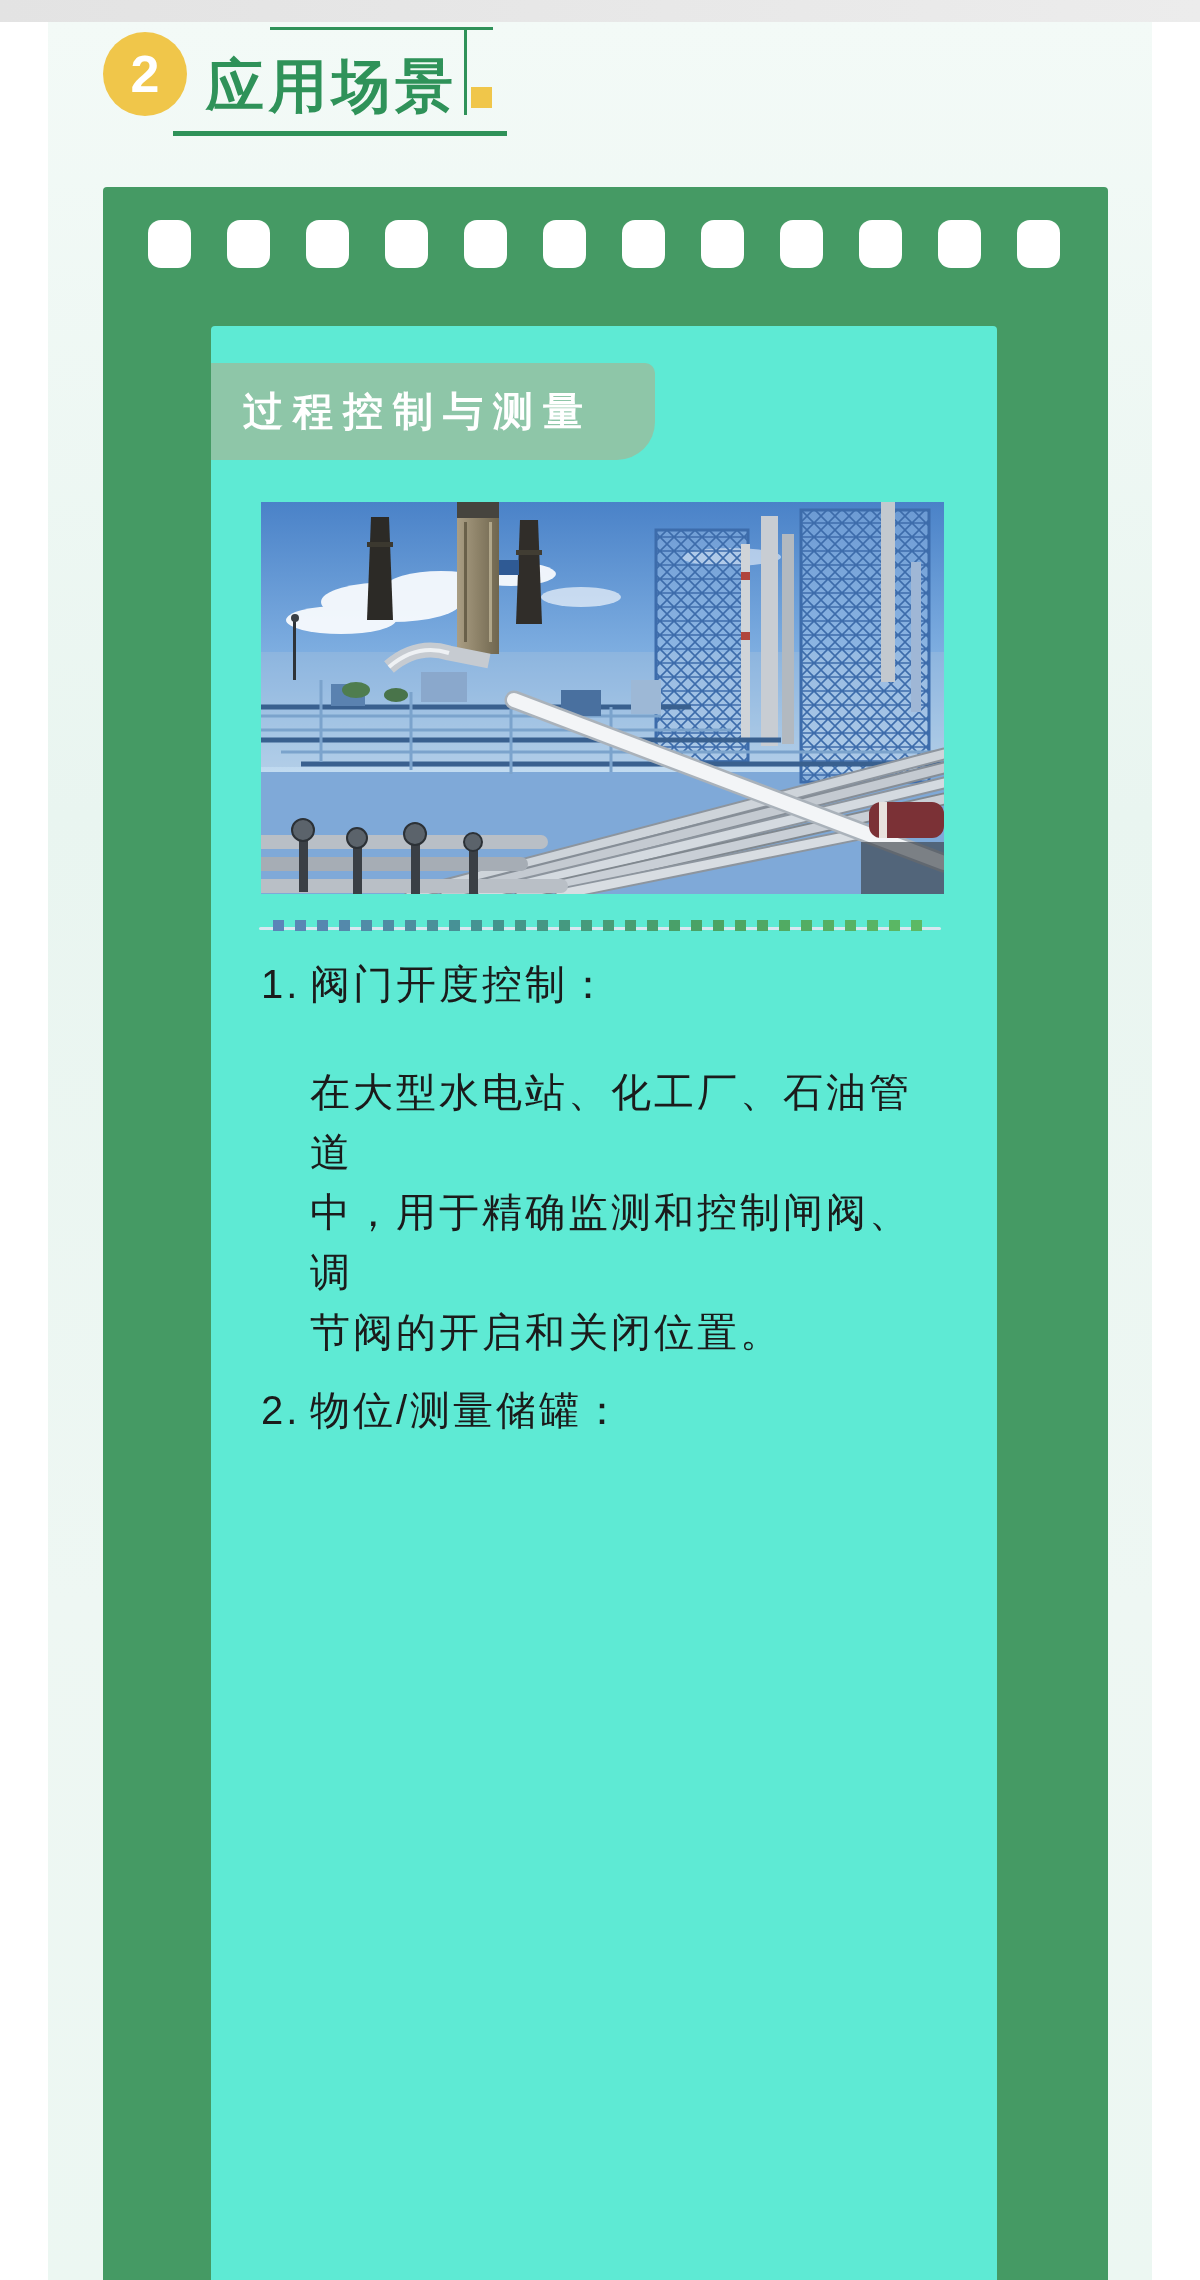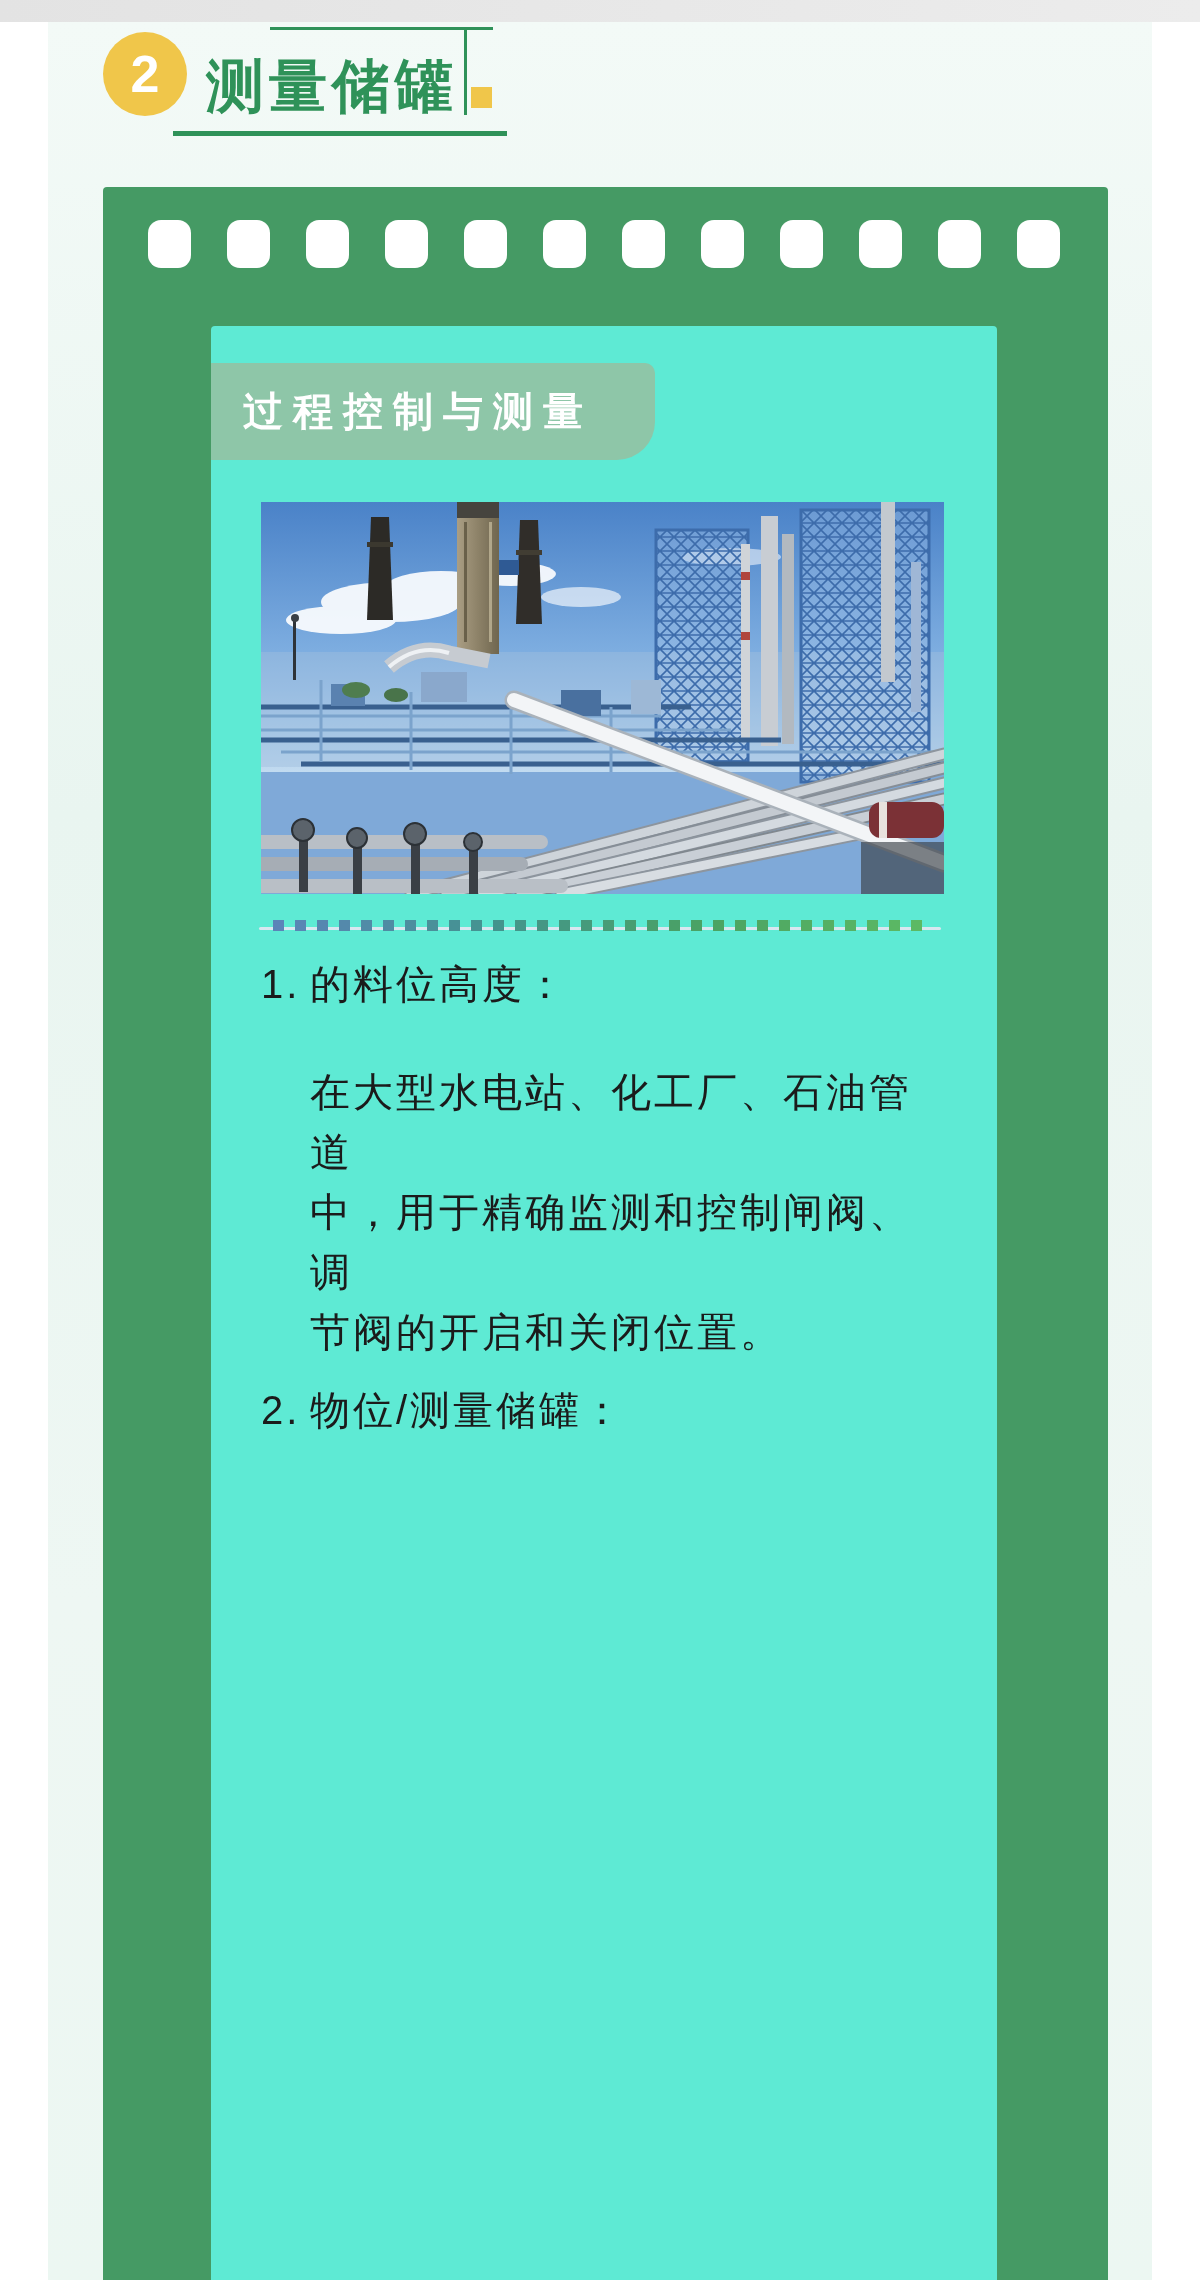--- a/index.html
+++ b/index.html
@@ -51,21 +51,21 @@
 <body>
 
 <div class="top-bar"></div>
 <div class="page-bg"></div>
 
 <div class="hdr-line-top"></div>
 <div class="hdr-line-vert"></div>
 <div class="hdr-square"></div>
 <div class="hdr-underline"></div>
 <div class="hdr-circle">2</div>
-<div class="hdr-title">测量储罐</div>
+<div class="hdr-title">应用场景</div>
 
 <div class="green-card">
   <div class="pill-row">
     <div class="pill"></div>
     <div class="pill"></div>
     <div class="pill"></div>
     <div class="pill"></div>
     <div class="pill"></div>
     <div class="pill"></div>
     <div class="pill"></div>
@@ -236,21 +236,21 @@
         <span class="dot" style="background: rgb(86, 178, 100);"></span>
         <span class="dot" style="background: rgb(88, 180, 100);"></span>
         <span class="dot" style="background: rgb(90, 183, 100);"></span>
         <span class="dot" style="background: rgb(92, 185, 100);"></span>
       </div>
 
     <div class="items">
       <div class="item">
         <div class="num">1.</div>
         <div class="content">
-          <div class="title">的料位高度：</div>
+          <div class="title">阀门开度控制：</div>
           <div class="body">在大型水电站、化工厂、石油管道
 中，用于精确监测和控制闸阀、调
 节阀的开启和关闭位置。</div>
         </div>
       </div>
       <div class="item">
         <div class="num">2.</div>
         <div class="content">
           <div class="title">物位/测量储罐：</div>
         </div>

